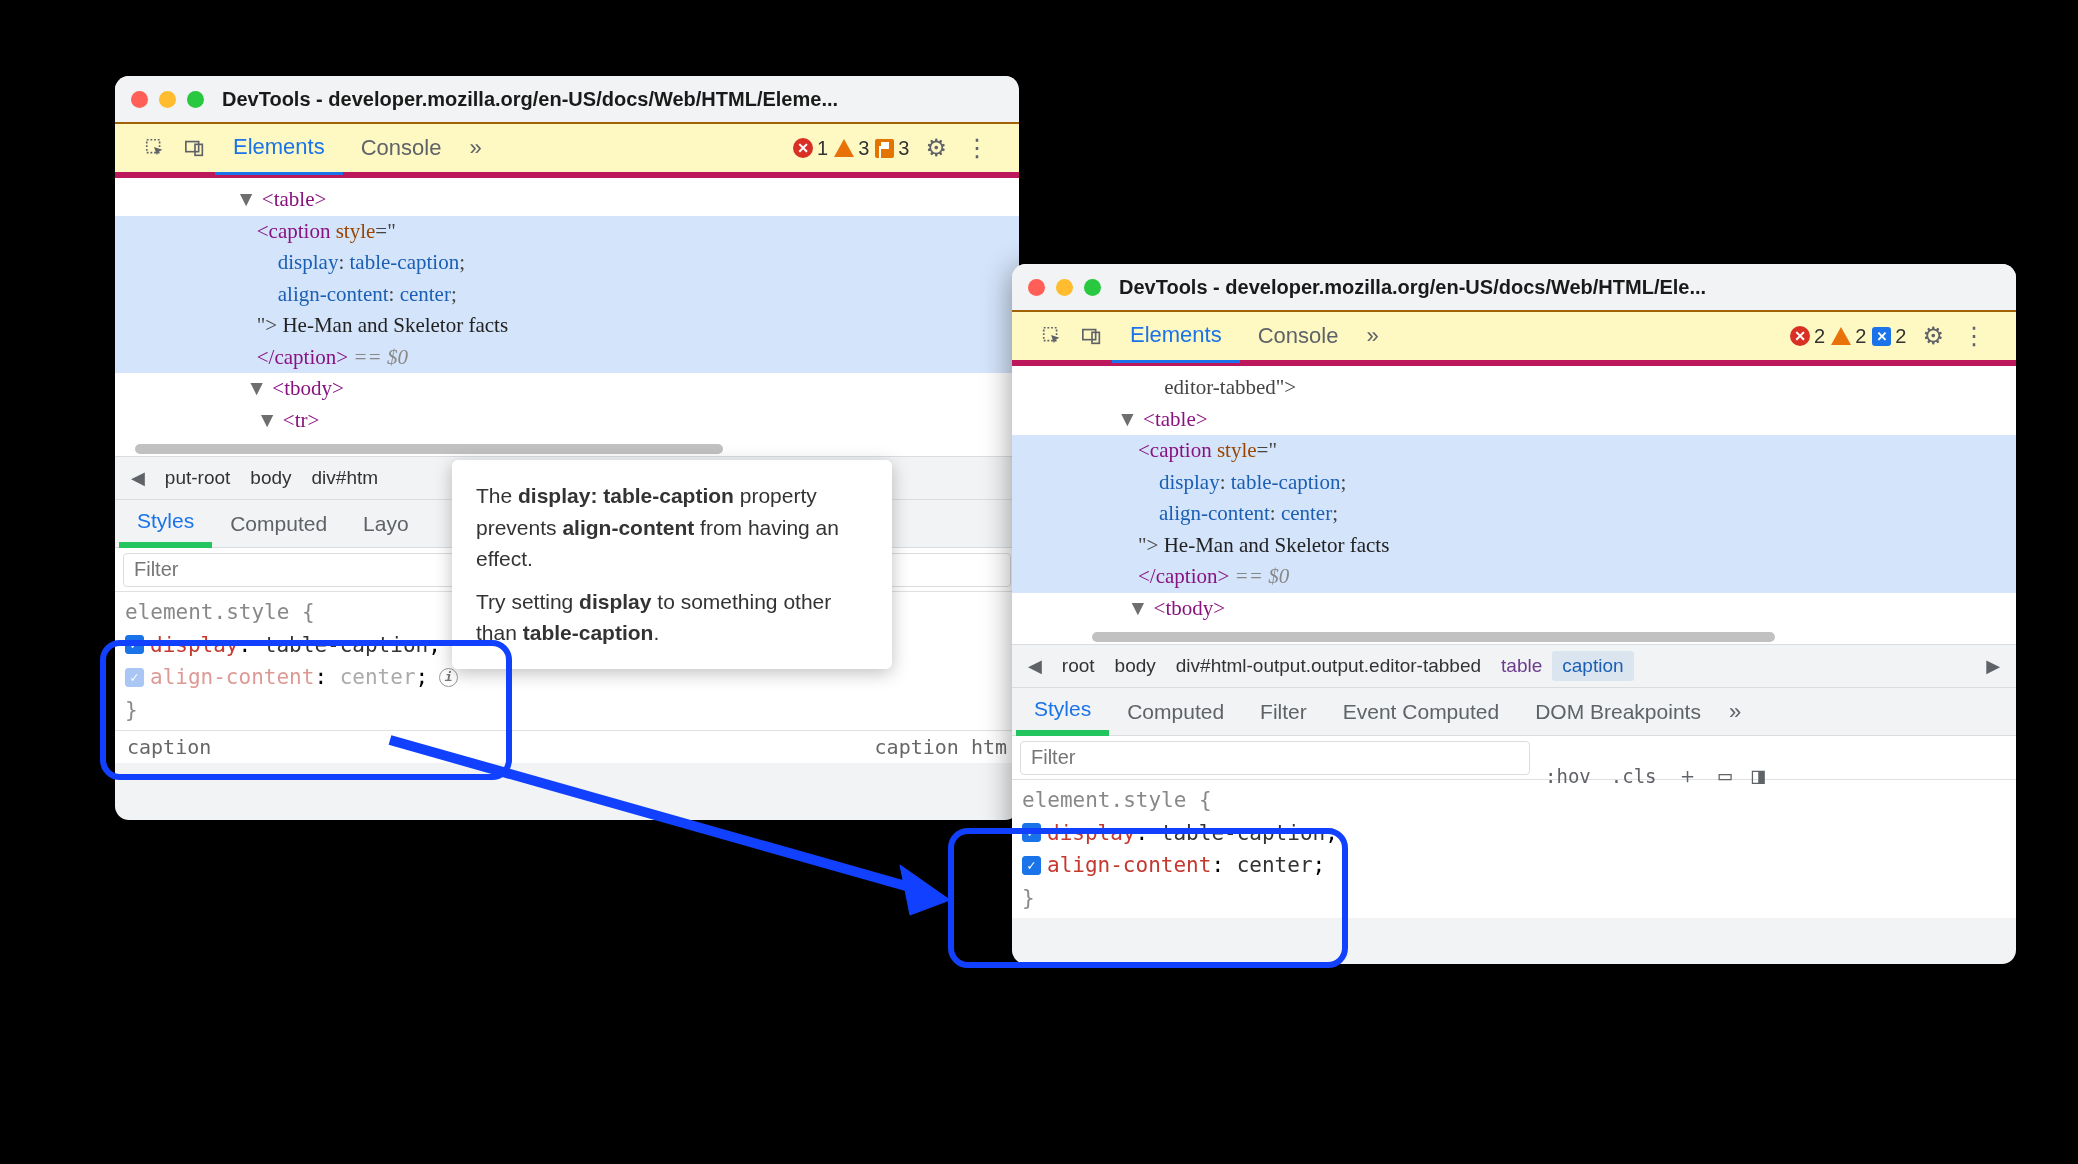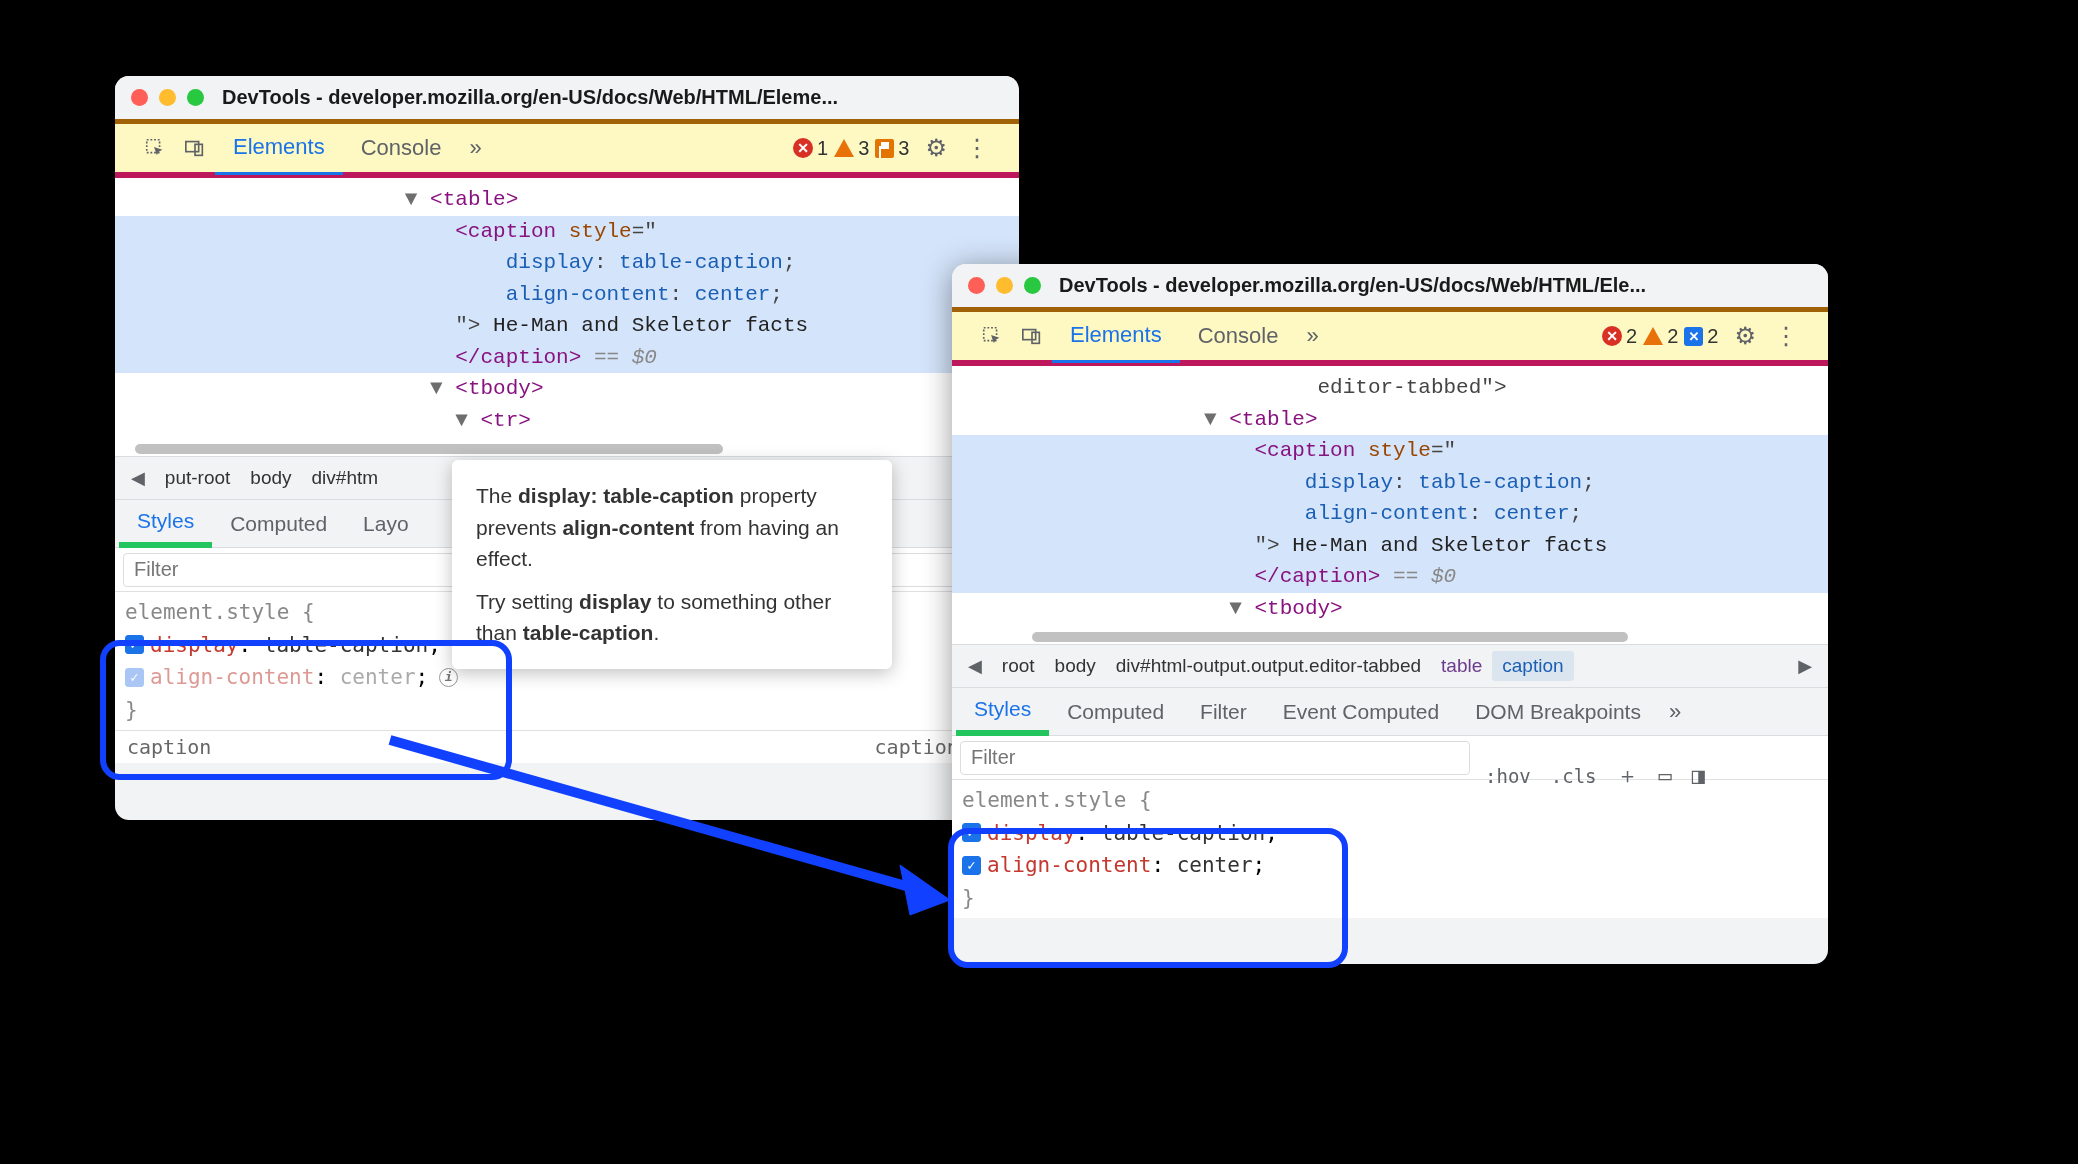--- a/index.html
+++ b/index.html
@@ -12,28 +12,28 @@
     overflow: hidden;
   }
   .window {
     position: absolute;
     background: #f1f3f4;
     border-radius: 14px;
     box-shadow: 0 4px 30px rgba(0,0,0,0.4);
     overflow: hidden;
   }
   .win1 { left: 115px; top: 76px; width: 904px; height: 744px; }
-  .win2 { left: 952px; top: 264px; width: 876px; height: 700px; }
+  .win2 { left: 1012px; top: 264px; width: 1004px; height: 700px; }
   .titlebar {
     display: flex;
     align-items: center;
     height: 48px;
     padding: 0 16px;
     background: #f1f3f4;
-    border-bottom: 5px solid #a16207;
+    border-bottom: 2px solid #a16207;
   }
   .traffic { display: flex; gap: 11px; }
   .tl { width: 17px; height: 17px; border-radius: 50%; }
   .tl.red { background: #ff5f57; }
   .tl.yellow { background: #febc2e; }
   .tl.green { background: #28c840; }
   .title {
     margin-left: 18px;
     font-size: 20px;
     font-weight: 600;
@@ -80,21 +80,21 @@
   .ic.flag { background:#e37400; border-radius:2px; width:19px; height:19px; position:relative;}
   .ic.flag::before {content:""; position:absolute; bottom:0; left:4px; width:2px; height:12px; background:#fff;}
   .ic.flag::after {content:""; position:absolute; top:3px; left:6px; width:8px; height:7px; background:#fff;}
   .ic.iss { background:#1a73e8; border-radius:3px; width:19px; height:19px; }
   .ic.iss::after{content:"✕"; color:#fff; font-size:13px; display:flex; align-items:center; justify-content:center; width:100%; height:100%;}
   .gear { font-size: 24px; color:#5f6368; cursor:pointer; padding: 0 8px;}
   .kebab { font-size: 24px; color:#5f6368; cursor:pointer; padding: 0 10px;}
 
   .dom {
     background: #fff;
-    font-family: Liberation Mono, monospace;
+    font-family: Liberation Serif, serif;
     font-size: 21px;
     line-height: 1.5;
     padding: 6px 0;
     overflow: hidden;
   }
   .dom .line { white-space: pre; }
   .sel { background: #d4e4fa; }
   .tag { color: #881280; }
   .attr { color: #994500; }
   .prop { color: #1a5fb4; }

